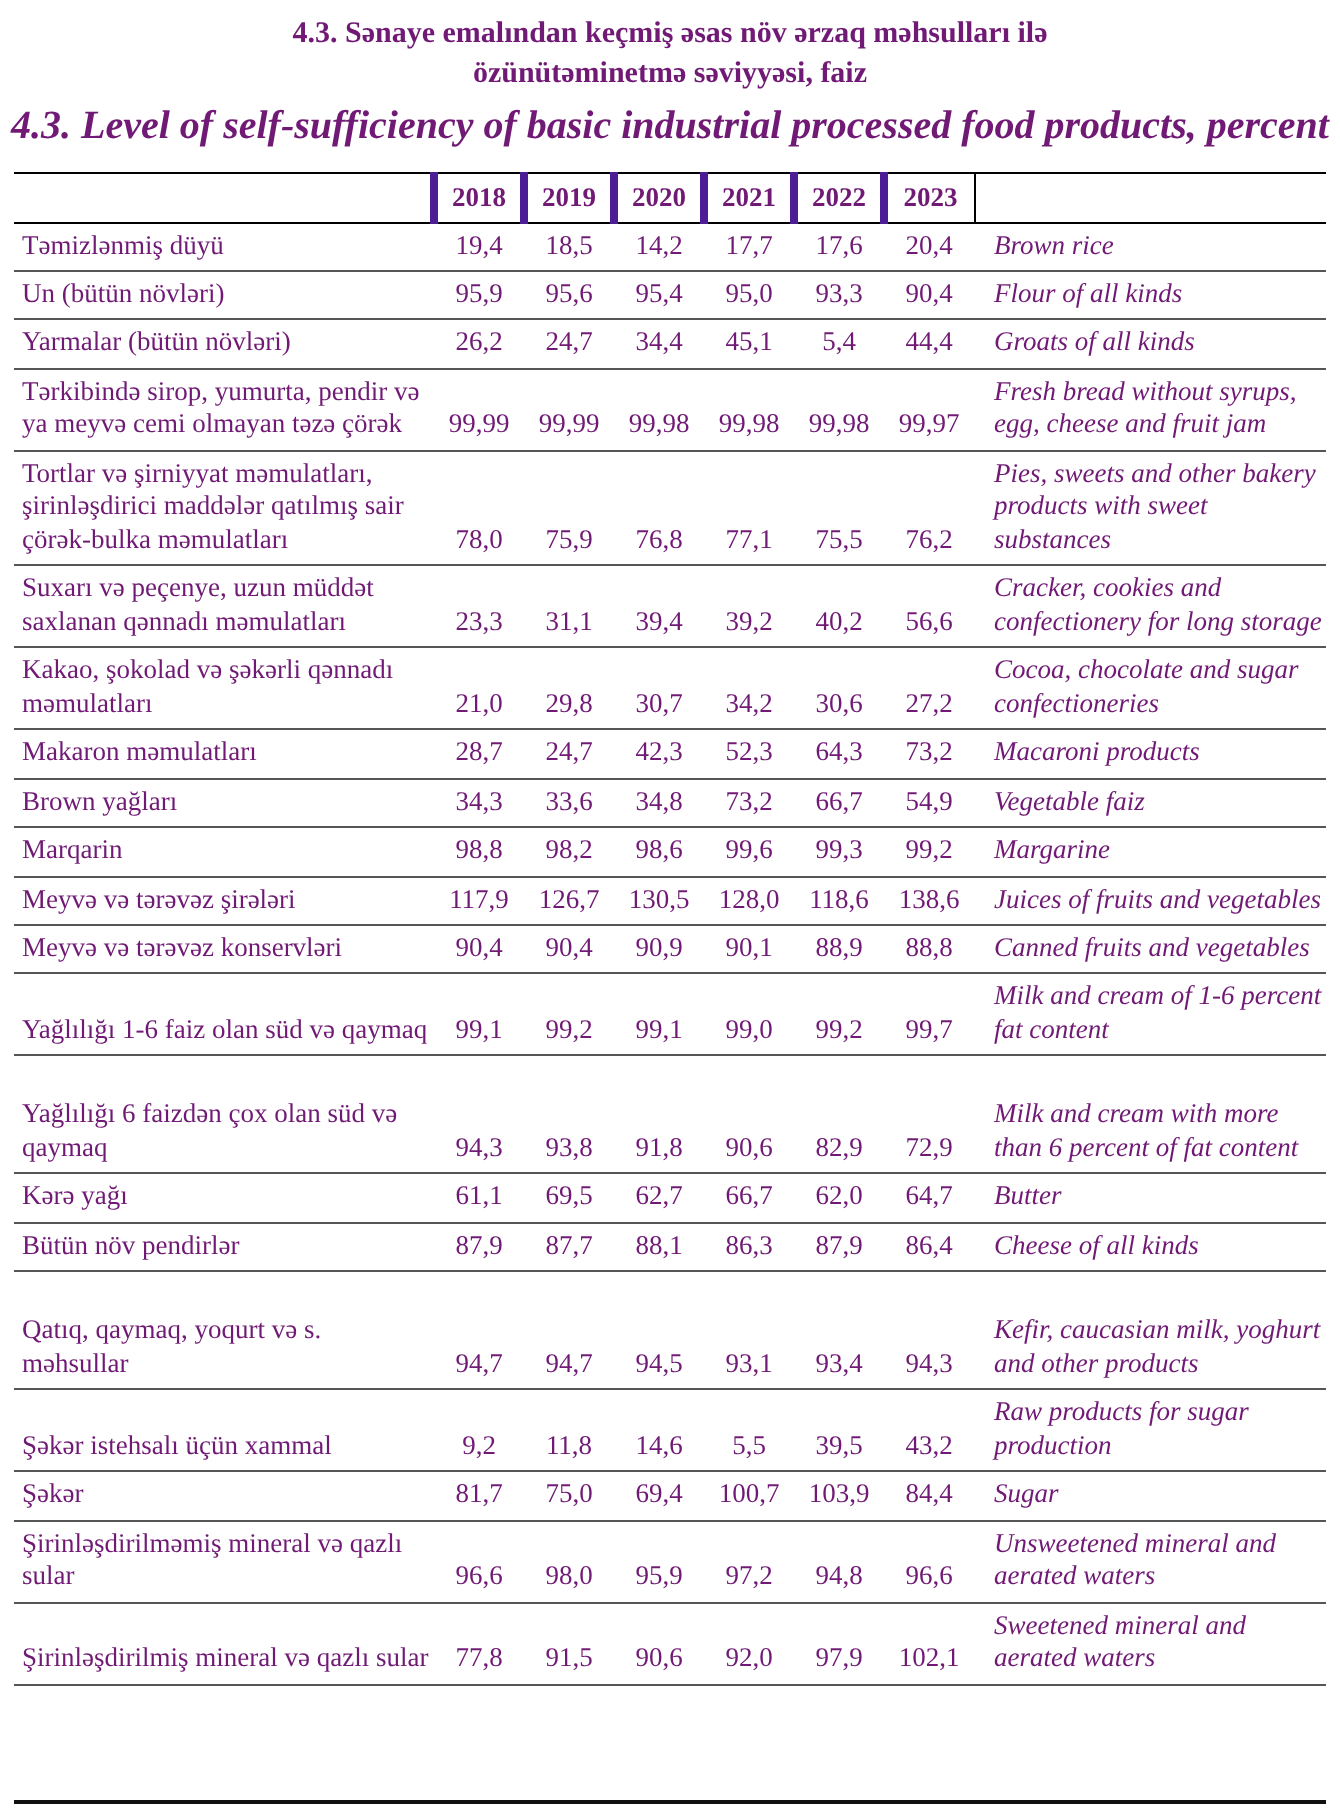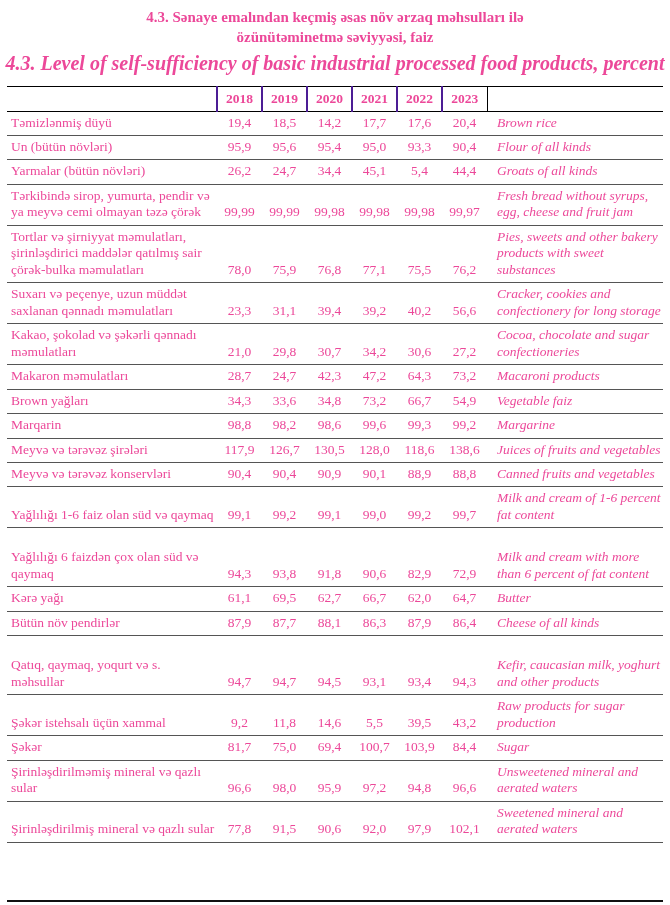--- a/index.html
+++ b/index.html
@@ -3,21 +3,21 @@
 <meta charset="utf-8">
 <style>
   * { box-sizing: border-box; }
   html, body { margin: 0; padding: 0; background: #ffffff; }
   .page {
     position: relative;
     width: 670px;
     height: 905px;
     overflow: hidden;
     background: #ffffff;
-    color: #ec4899;
+    color: #701a75;
     font-family: "Liberation Serif", "DejaVu Serif", serif;
   }
   .titles { text-align: center; padding-top: 7px; }
   .title-az { font-weight: bold; font-size: 15px; line-height: 1.35; }
   .title-en { font-weight: bold; font-style: italic; font-size: 20px; line-height: 1.35; margin-top: 2px; }
 
   table.stat {
     border-collapse: collapse;
     table-layout: fixed;
     width: 656px;
@@ -28,21 +28,21 @@
   col.c-en   { width: 176px; }
 
   th {
     font-size: 13.5px;
     font-weight: bold;
     padding: 4px 0;
     border-top: 1.5px solid #000;
     border-bottom: 1.5px solid #000;
     text-align: center;
   }
-  th.year { border-left: 2px solid #4c1d95; border-right: 1px solid #000; }
+  th.year { border-left: 4px solid #4c1d95; border-right: 1px solid #000; }
 
   td {
     font-size: 13.5px;
     line-height: 1.22;
     vertical-align: bottom;
     border-bottom: 1px solid #555;
     padding: 3px 2px 4px 2px;
   }
   td.az { padding-left: 4px; }
   td.num { text-align: center; padding-left: 0; padding-right: 0; }
@@ -162,21 +162,21 @@
           <td class="num">34,2</td>
           <td class="num">30,6</td>
           <td class="num">27,2</td>
           <td class="en">Cocoa, chocolate and sugar confectioneries</td>
         </tr>
         <tr>
           <td class="az">Makaron məmulatları</td>
           <td class="num">28,7</td>
           <td class="num">24,7</td>
           <td class="num">42,3</td>
-          <td class="num">47,2</td>
+          <td class="num">52,3</td>
           <td class="num">64,3</td>
           <td class="num">73,2</td>
           <td class="en">Macaroni products</td>
         </tr>
         <tr>
           <td class="az">Brown yağları</td>
           <td class="num">34,3</td>
           <td class="num">33,6</td>
           <td class="num">34,8</td>
           <td class="num">73,2</td>

